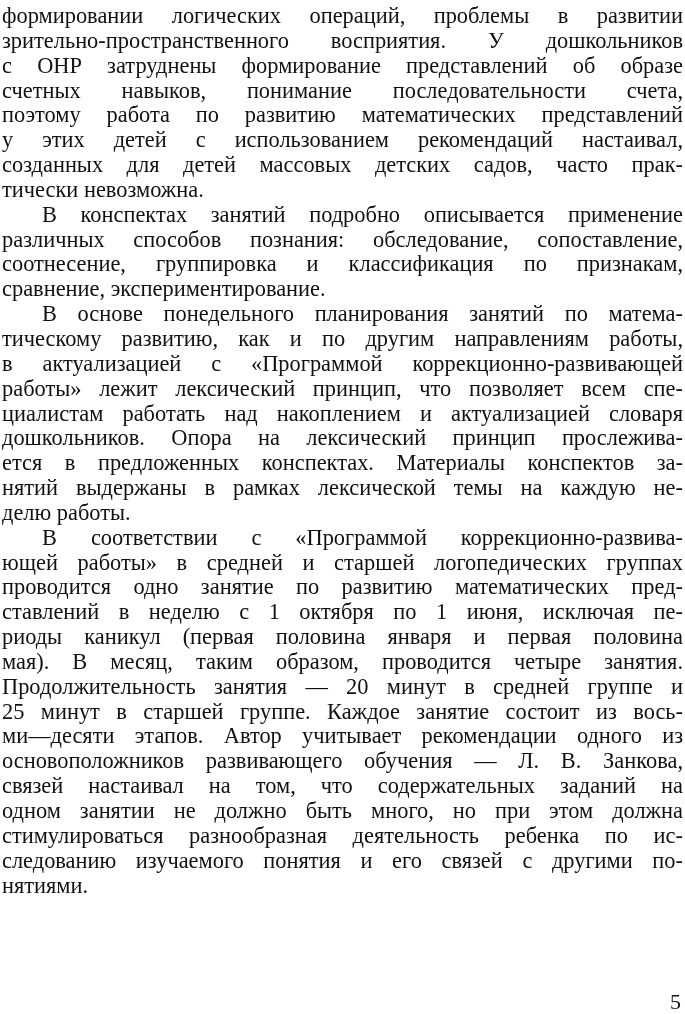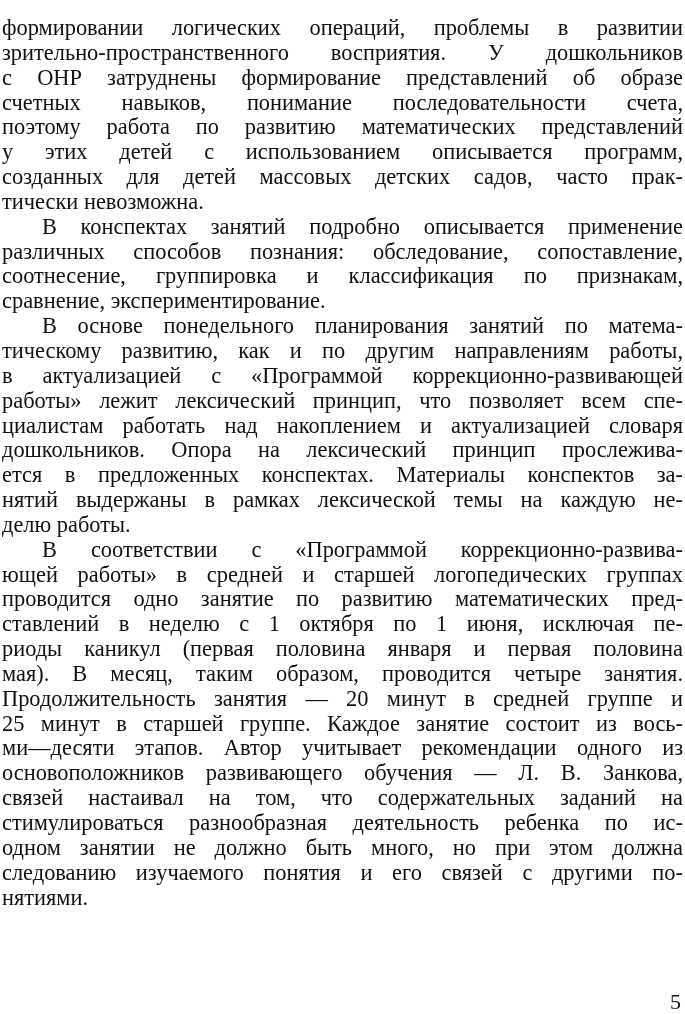--- a/index.html
+++ b/index.html
@@ -11,21 +11,21 @@
       width: 685px;
       height: 1014px;
       overflow: hidden;
       position: relative;
       color: #111111;
       font-family: "Liberation Serif", "DejaVu Serif", serif;
     }
     .page {
       position: absolute;
       left: 2px;
-      top: 16px;
+      top: 4px;
       width: 681px;
     }
     .line {
       display: block;
       height: 24.85px;
       line-height: 24.85px;
       font-size: 22.4px;
       white-space: nowrap;
       text-align: justify;
       text-align-last: justify;
@@ -53,21 +53,21 @@
 
 <div class="page">
   <div>
 
     <div>
       <span class="line">формировании логических операций, проблемы в развитии</span>
       <span class="line">зрительно-пространственного восприятия. У дошкольников</span>
       <span class="line">с ОНР затруднены формирование представлений об образе</span>
       <span class="line">счетных навыков, понимание последовательности счета,</span>
       <span class="line">поэтому работа по развитию математических представлений</span>
-      <span class="line">у этих детей с использованием описывается программ,</span>
+      <span class="line">у этих детей с использованием рекомендаций настаивал,</span>
       <span class="line">созданных для детей массовых детских садов, часто прак-</span>
       <span class="line last">тически невозможна.</span>
     </div>
 
     <div>
       <span class="line indent">В конспектах занятий подробно описывается применение</span>
       <span class="line">различных способов познания: обследование, сопоставление,</span>
       <span class="line">соотнесение, группировка и классификация по признакам,</span>
       <span class="line last">сравнение, экспериментирование.</span>
     </div>
@@ -89,21 +89,21 @@
       <span class="line">ющей работы» в средней и старшей логопедических группах</span>
       <span class="line">проводится одно занятие по развитию математических пред-</span>
       <span class="line">ставлений в неделю с 1 октября по 1 июня, исключая пе-</span>
       <span class="line">риоды каникул (первая половина января и первая половина</span>
       <span class="line">мая). В месяц, таким образом, проводится четыре занятия.</span>
       <span class="line">Продолжительность занятия — 20 минут в средней группе и</span>
       <span class="line">25 минут в старшей группе. Каждое занятие состоит из вось-</span>
       <span class="line">ми—десяти этапов. Автор учитывает рекомендации одного из</span>
       <span class="line">основоположников развивающего обучения — Л. В. Занкова,</span>
       <span class="line">связей настаивал на том, что содержательных заданий на</span>
+      <span class="line">одном занятии не должно быть много, но при этом должна</span>
       <span class="line">стимулироваться разнообразная деятельность ребенка по ис-</span>
-      <span class="line">одном занятии не должно быть много, но при этом должна</span>
       <span class="line">следованию изучаемого понятия и его связей с другими по-</span>
       <span class="line last">нятиями.</span>
     </div>
   </div>
 </div>
 
 <div class="page-number">5</div>
 
 </body></html>

